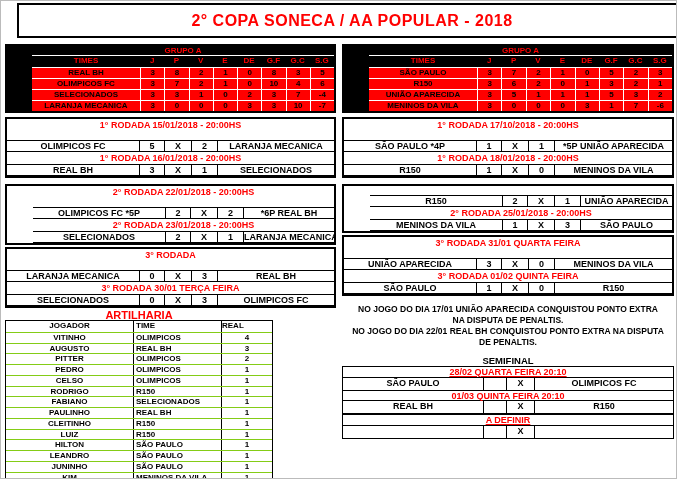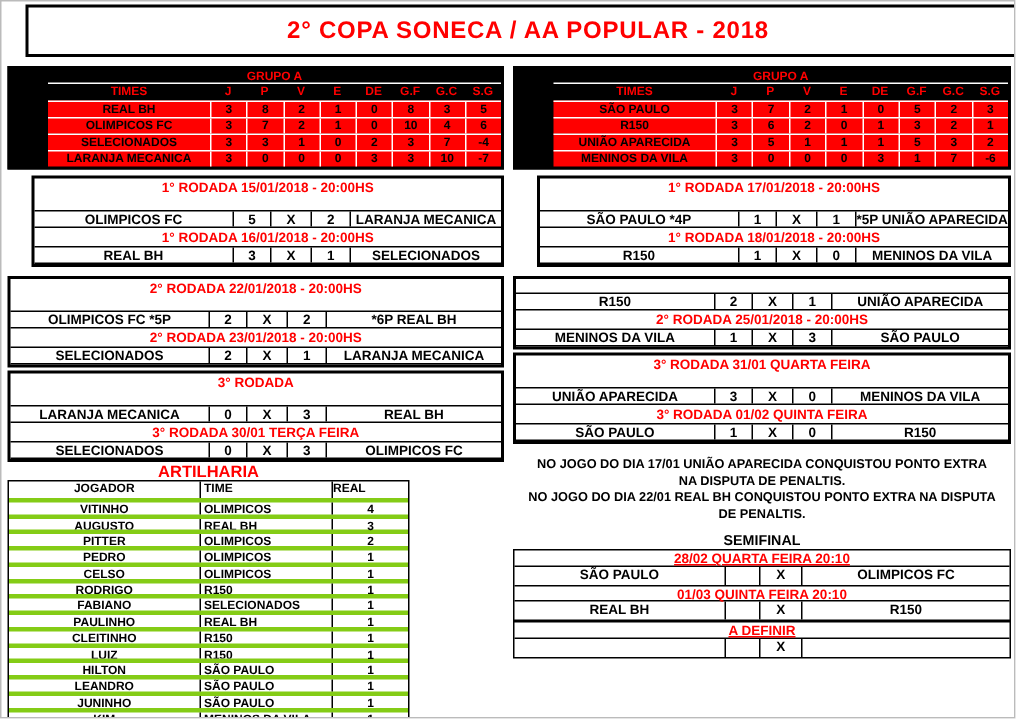--- a/index.html
+++ b/index.html
@@ -23,34 +23,34 @@
   .g-band { height:10px; line-height:10px; text-align:center; color:#FF0000; font-size:8px; border-bottom:1px solid #fff; }
   .g-head { display:flex; height:11px; line-height:10px; color:#FF0000; font-size:8px; }
   .g-row  { display:flex; height:11px; line-height:10px; background:#FF0000; color:#000; font-size:8px; border-top:1px solid #fff; }
   .cell-team { width:108px; text-align:center; overflow:hidden; white-space:nowrap; }
   .cell-num  { flex:1; text-align:center; }
   .g-row .cell-num { border-left:1px solid #fff; }
   .g-row .cell-team { border-right:0; }
 
   
   .round-box { border:2px solid #000; background:#fff; }
-  .rb1 { margin-top:4px;margin-left:16px; } .rb2 { margin-top:6px; } .rb3 { margin-top:2px; }
+  .rb1 { margin-top:4px; } .rb2 { margin-top:6px;padding-left:26px; } .rb3 { margin-top:2px; }
   .r-head { height:12px; line-height:12px; text-align:center; color:#FF0000; font-size:9px; }
   .r-gap  { height:9px; }
   .r-match { display:flex; height:12px; line-height:11px; font-size:9px; border-top:1px solid #000; border-bottom:1px solid #000; }
   .m-t1 { width:132px; text-align:center; overflow:hidden; white-space:nowrap; }
   .m-s  { width:25px; text-align:center; border-left:1px solid #000; }
   .m-x  { width:27px; text-align:center; border-left:1px solid #000; }
   .m-s2 { width:27px; text-align:center; border-left:1px solid #000; border-right:1px solid #000; }
   .m-t2 { flex:1; text-align:center; overflow:hidden; white-space:nowrap; }
 
   
   .art-title { width:268px; margin-top:2px; height:10px; line-height:10px; text-align:center; color:#FF0000; font-size:11px; }
   .art-table { width:268px; border:1px solid #000; }
-  .a-row { display:flex; height:10.75px; line-height:10px; font-size:8px; border-top:3px solid #84cc16; }
+  .a-row { display:flex; height:10.75px; line-height:10px; font-size:8px; border-top:1px solid #84cc16; }
   .a-row:first-child { border-top:0; }
   .a-player { width:128px; text-align:center; border-right:1px solid #000; overflow:hidden; }
   .a-team   { width:88px; padding-left:2px; border-right:1px solid #000; overflow:hidden; white-space:nowrap; }
   .a-gols   { flex:1; text-align:center; }
   .a-head .a-team, .a-head .a-gols { text-align:left; }
 
   
   .notes { margin-top:8px; text-align:center; font-size:8.5px; line-height:11px; }
   .ko-label { margin-top:7px; height:11px; line-height:11px; text-align:center; font-size:9.5px; }
   .ko-table { border:1px solid #000; }
@@ -326,21 +326,21 @@
         <div class="cell-num">0</div>
         <div class="cell-num">0</div>
         <div class="cell-num">3</div>
         <div class="cell-num">1</div>
         <div class="cell-num">7</div>
         <div class="cell-num">-6</div>
       </div>
     </div>
 
     <div class="round-box rb1">
-      <div class="r-head">1° RODADA 17/01/2018 - 20:00HS</div>
+      <div class="r-head">1° RODADA 17/10/2018 - 20:00HS</div>
       <div class="r-gap"></div>
       <div class="r-match">
         <div class="m-t1">SÃO PAULO *4P</div>
         <div class="m-s">1</div>
         <div class="m-x">X</div>
         <div class="m-s2">1</div>
         <div class="m-t2">*5P UNIÃO APARECIDA</div>
       </div>
       <div class="r-head">1° RODADA 18/01/2018 - 20:00HS</div>
       <div class="r-match">

